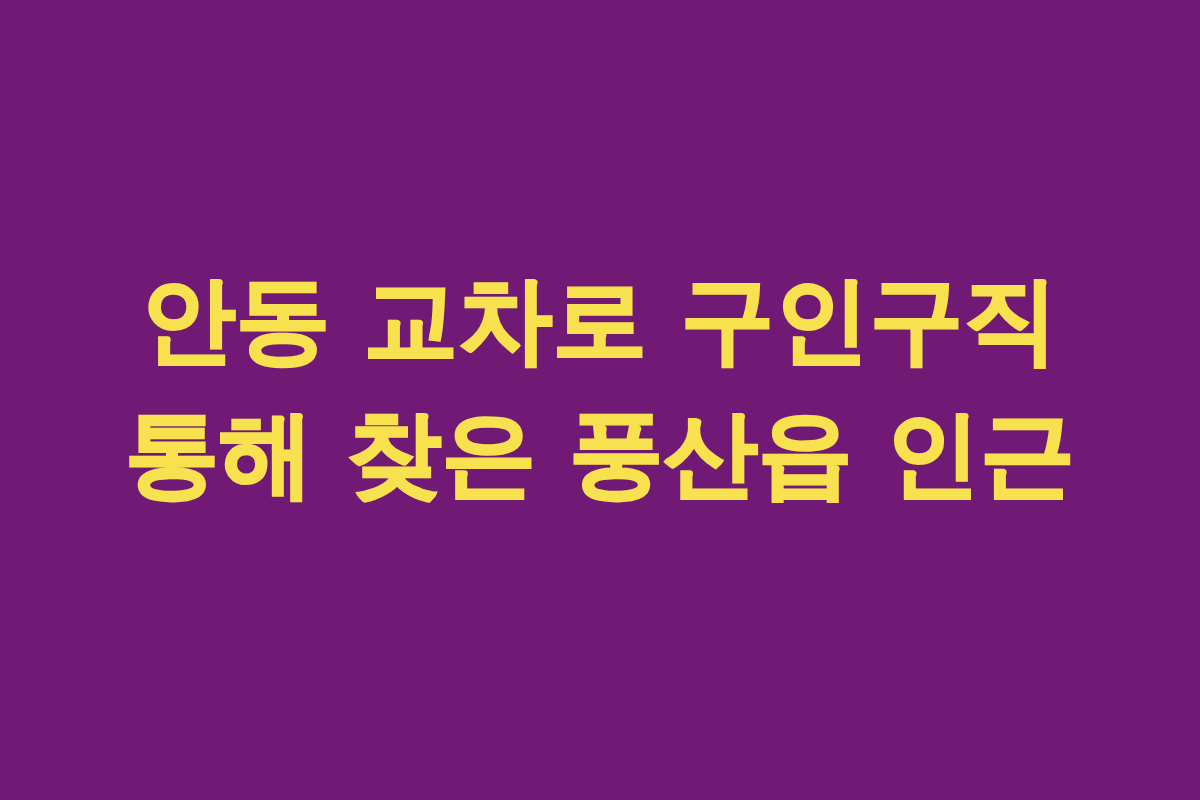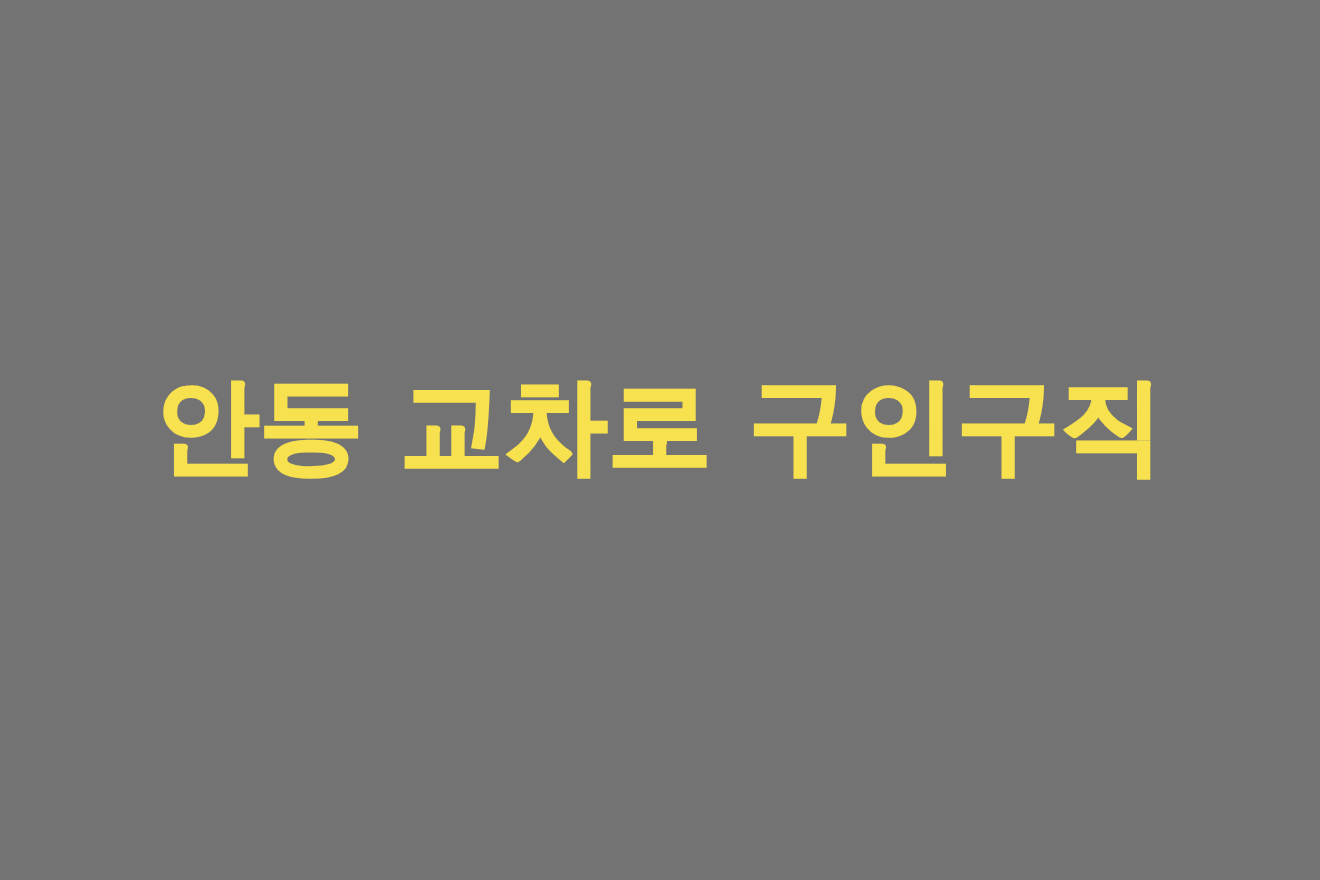--- a/index.html
+++ b/index.html
@@ -46,22 +46,23 @@
     white-space: nowrap;
     
     -webkit-text-stroke: 2.5px #f7e14e;
     paint-order: stroke fill;
     text-rendering: geometricPrecision;
   }
 </style>
 </head>
 <body>
 
-<div id="banner" style="background: #737373;">
+<div id="banner" style="background: #701a75;">
 
   <div id="headline">
 
     <span class="headline-line" style="color: rgb(247, 225, 78); -webkit-text-stroke: 2.5px rgb(247, 225, 78);">안동 교차로 구인구직</span>
 
+    <span class="headline-line" style="color: rgb(247, 225, 78); -webkit-text-stroke: 2.5px rgb(247, 225, 78);">통해 찾은 풍산읍 인근</span>
 
 
   </div>
 </div>
 
 </body></html>

